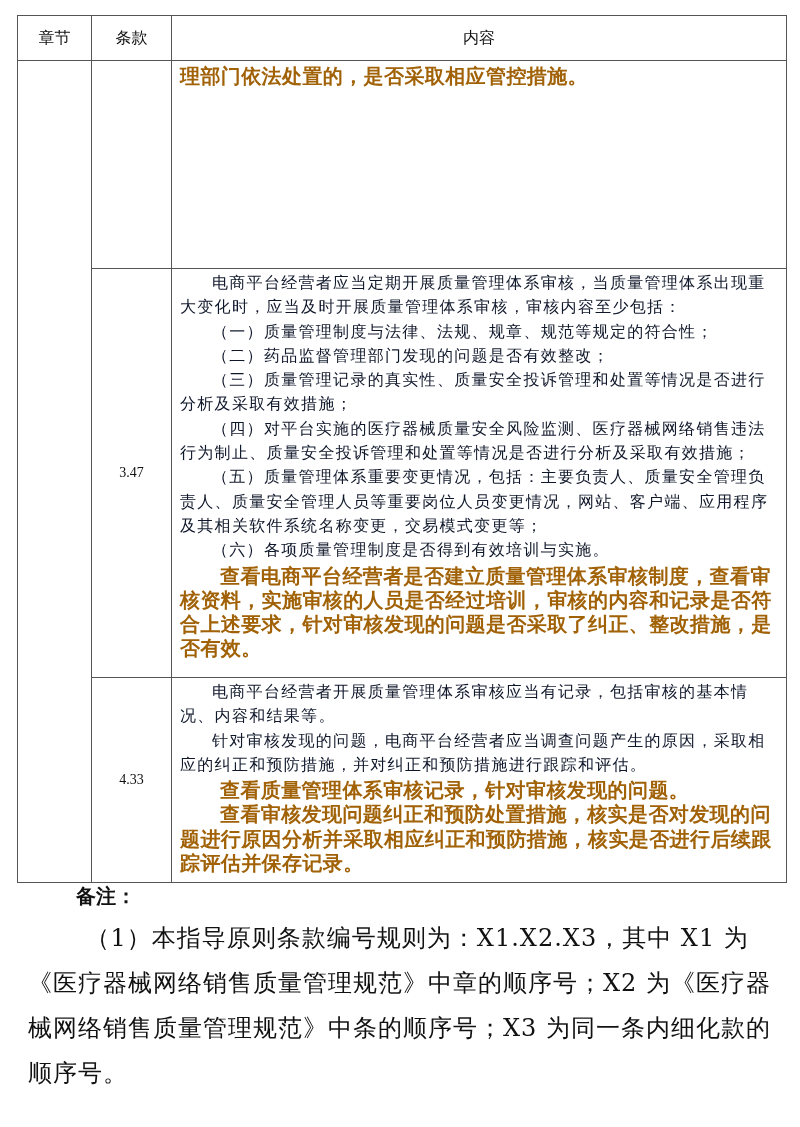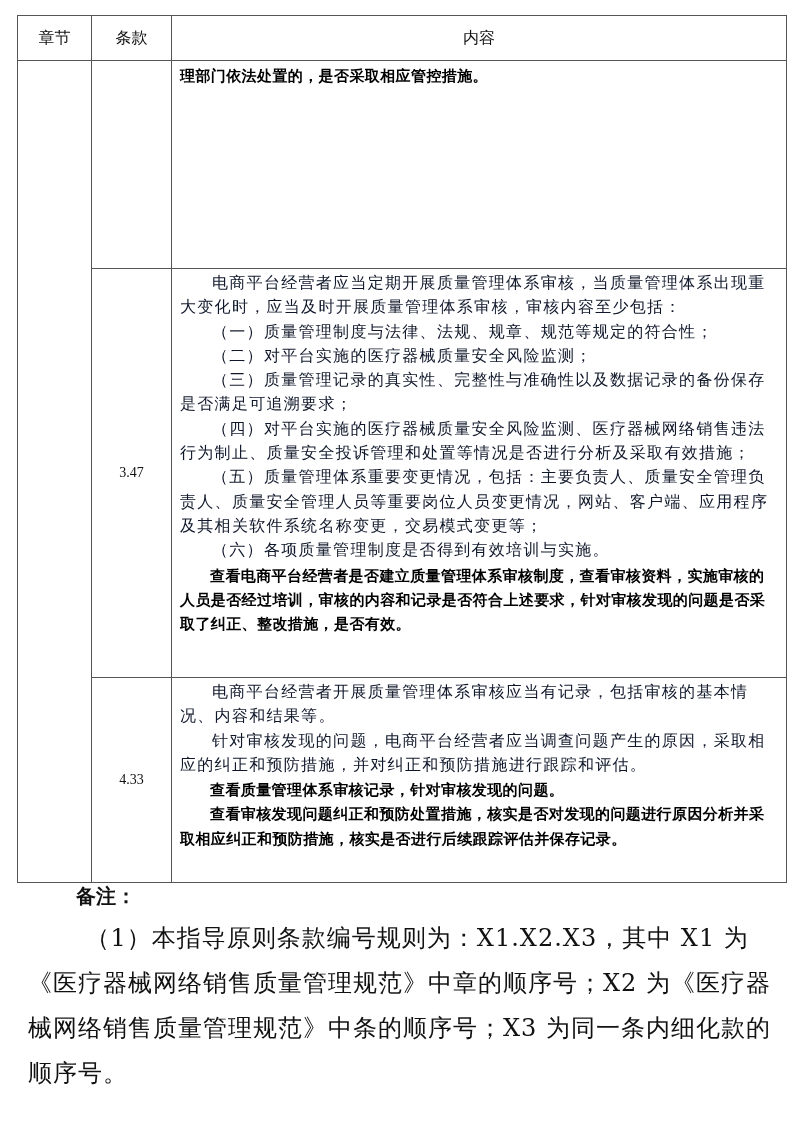--- a/index.html
+++ b/index.html
@@ -5,21 +5,21 @@
   html, body { margin:0; padding:0; background:#ffffff; }
   body { width:800px; height:1127px; position:relative; overflow:hidden; color:#111; font-family:"DejaVu Serif", serif; }
   .tbl { position:absolute; left:17px; top:15px; width:770px; border-collapse:collapse; table-layout:fixed;border-radius:26px; }
   .tbl td, .tbl th { border:1px solid #555; vertical-align:top; padding:0; }
   .tbl th { height:44px; font-family:"DejaVu Sans", sans-serif; font-weight:normal; font-size:16px; text-align:center; vertical-align:middle; }
   .c1 { width:74px; } .c2 { width:80px; }
   .num { text-align:center; vertical-align:middle !important; font-family:"Liberation Serif", serif; font-size:14px; }
   .content { padding:3px 8px 2px 8px !important; }
   .p { font-size:16px; line-height:24.3px; margin:0; color:#0f172a; letter-spacing:1.3px; text-indent:2em; font-family:Liberation Mono, monospace; }
   .p.noindent { text-indent:0; }
-  .p.bold { font-family:"DejaVu Sans", sans-serif; font-weight:bold; color:#000000; letter-spacing:0.4px; font-size:15px; }
+  .p.bold { font-family:"DejaVu Sans", sans-serif; font-weight:bold; color:#a16207; letter-spacing:0.4px; font-size:20px; }
   .notes { position:absolute; left:28px; top:876px; width:745px; }
   .notes-title { font-size:20px; font-weight:bold; margin:0 0 0 48px; line-height:40px; font-family:"DejaVu Serif", serif; }
   .notes-p { font-size:24px; line-height:45px; margin:0; text-indent:2.4em; letter-spacing:1px; font-family:"DejaVu Serif", serif; }
 </style>
 </head>
 <body>
 
 <table class="tbl">
   <colgroup>
       <col class="c1">
@@ -39,22 +39,22 @@
       <td class="num"></td>
       <td class="content">
         <p class="p bold noindent">理部门依法处置的，是否采取相应管控措施。</p>
       </td>
     </tr>
     <tr style="height:409px;">
       <td class="num">3.47</td>
       <td class="content">
         <p class="p">电商平台经营者应当定期开展质量管理体系审核，当质量管理体系出现重大变化时，应当及时开展质量管理体系审核，审核内容至少包括：</p>
         <p class="p">（一）质量管理制度与法律、法规、规章、规范等规定的符合性；</p>
-        <p class="p">（二）对平台实施的医疗器械质量安全风险监测；</p>
-        <p class="p">（三）质量管理记录的真实性、完整性与准确性以及数据记录的备份保存是否满足可追溯要求；</p>
+        <p class="p">（二）药品监督管理部门发现的问题是否有效整改；</p>
+        <p class="p">（三）质量管理记录的真实性、质量安全投诉管理和处置等情况是否进行分析及采取有效措施；</p>
         <p class="p">（四）对平台实施的医疗器械质量安全风险监测、医疗器械网络销售违法行为制止、质量安全投诉管理和处置等情况是否进行分析及采取有效措施；</p>
         <p class="p">（五）质量管理体系重要变更情况，包括：主要负责人、质量安全管理负责人、质量安全管理人员等重要岗位人员变更情况，网站、客户端、应用程序及其相关软件系统名称变更，交易模式变更等；</p>
         <p class="p">（六）各项质量管理制度是否得到有效培训与实施。</p>
         <p class="p bold">查看电商平台经营者是否建立质量管理体系审核制度，查看审核资料，实施审核的人员是否经过培训，审核的内容和记录是否符合上述要求，针对审核发现的问题是否采取了纠正、整改措施，是否有效。</p>
       </td>
     </tr>
     <tr style="height:205px;">
       <td class="num">4.33</td>
       <td class="content">
         <p class="p">电商平台经营者开展质量管理体系审核应当有记录，包括审核的基本情况、内容和结果等。</p>

